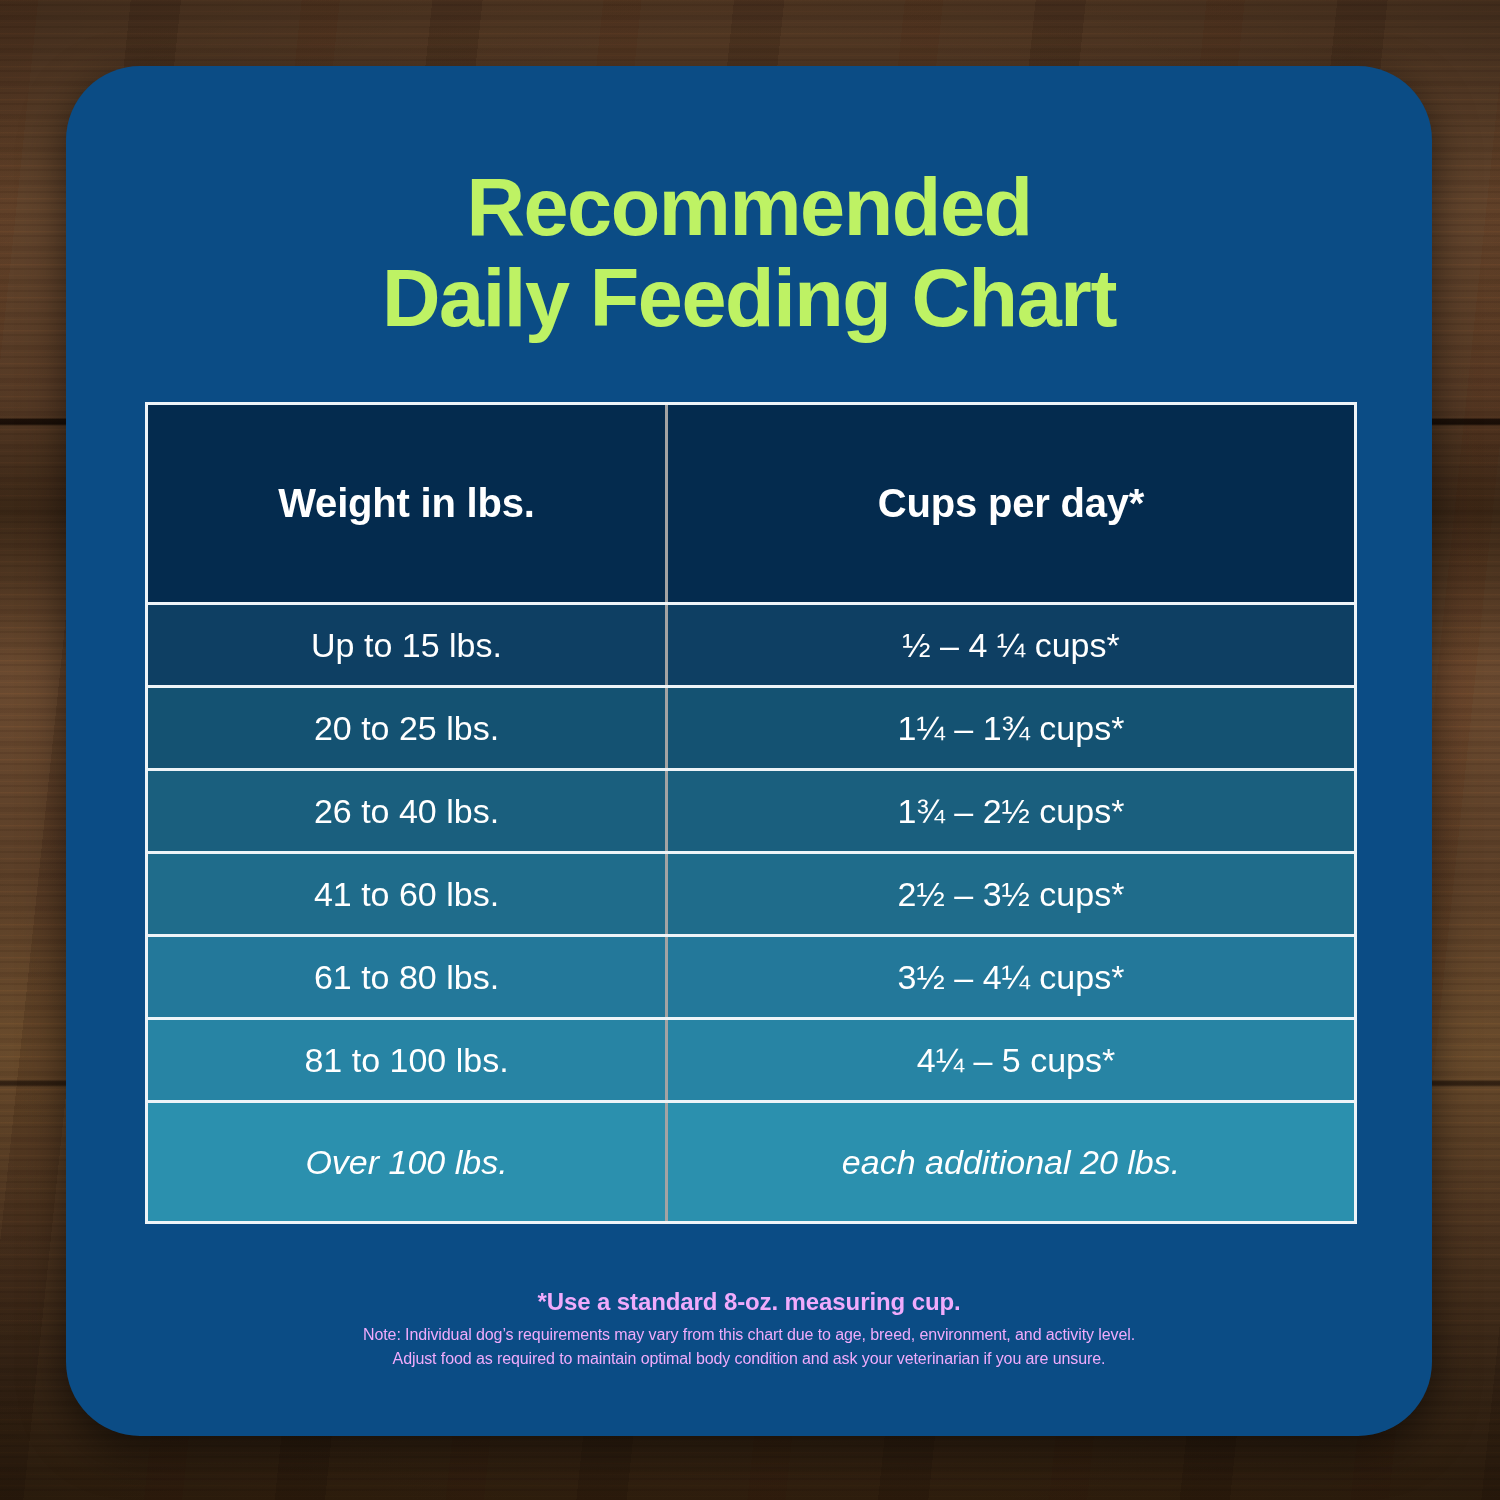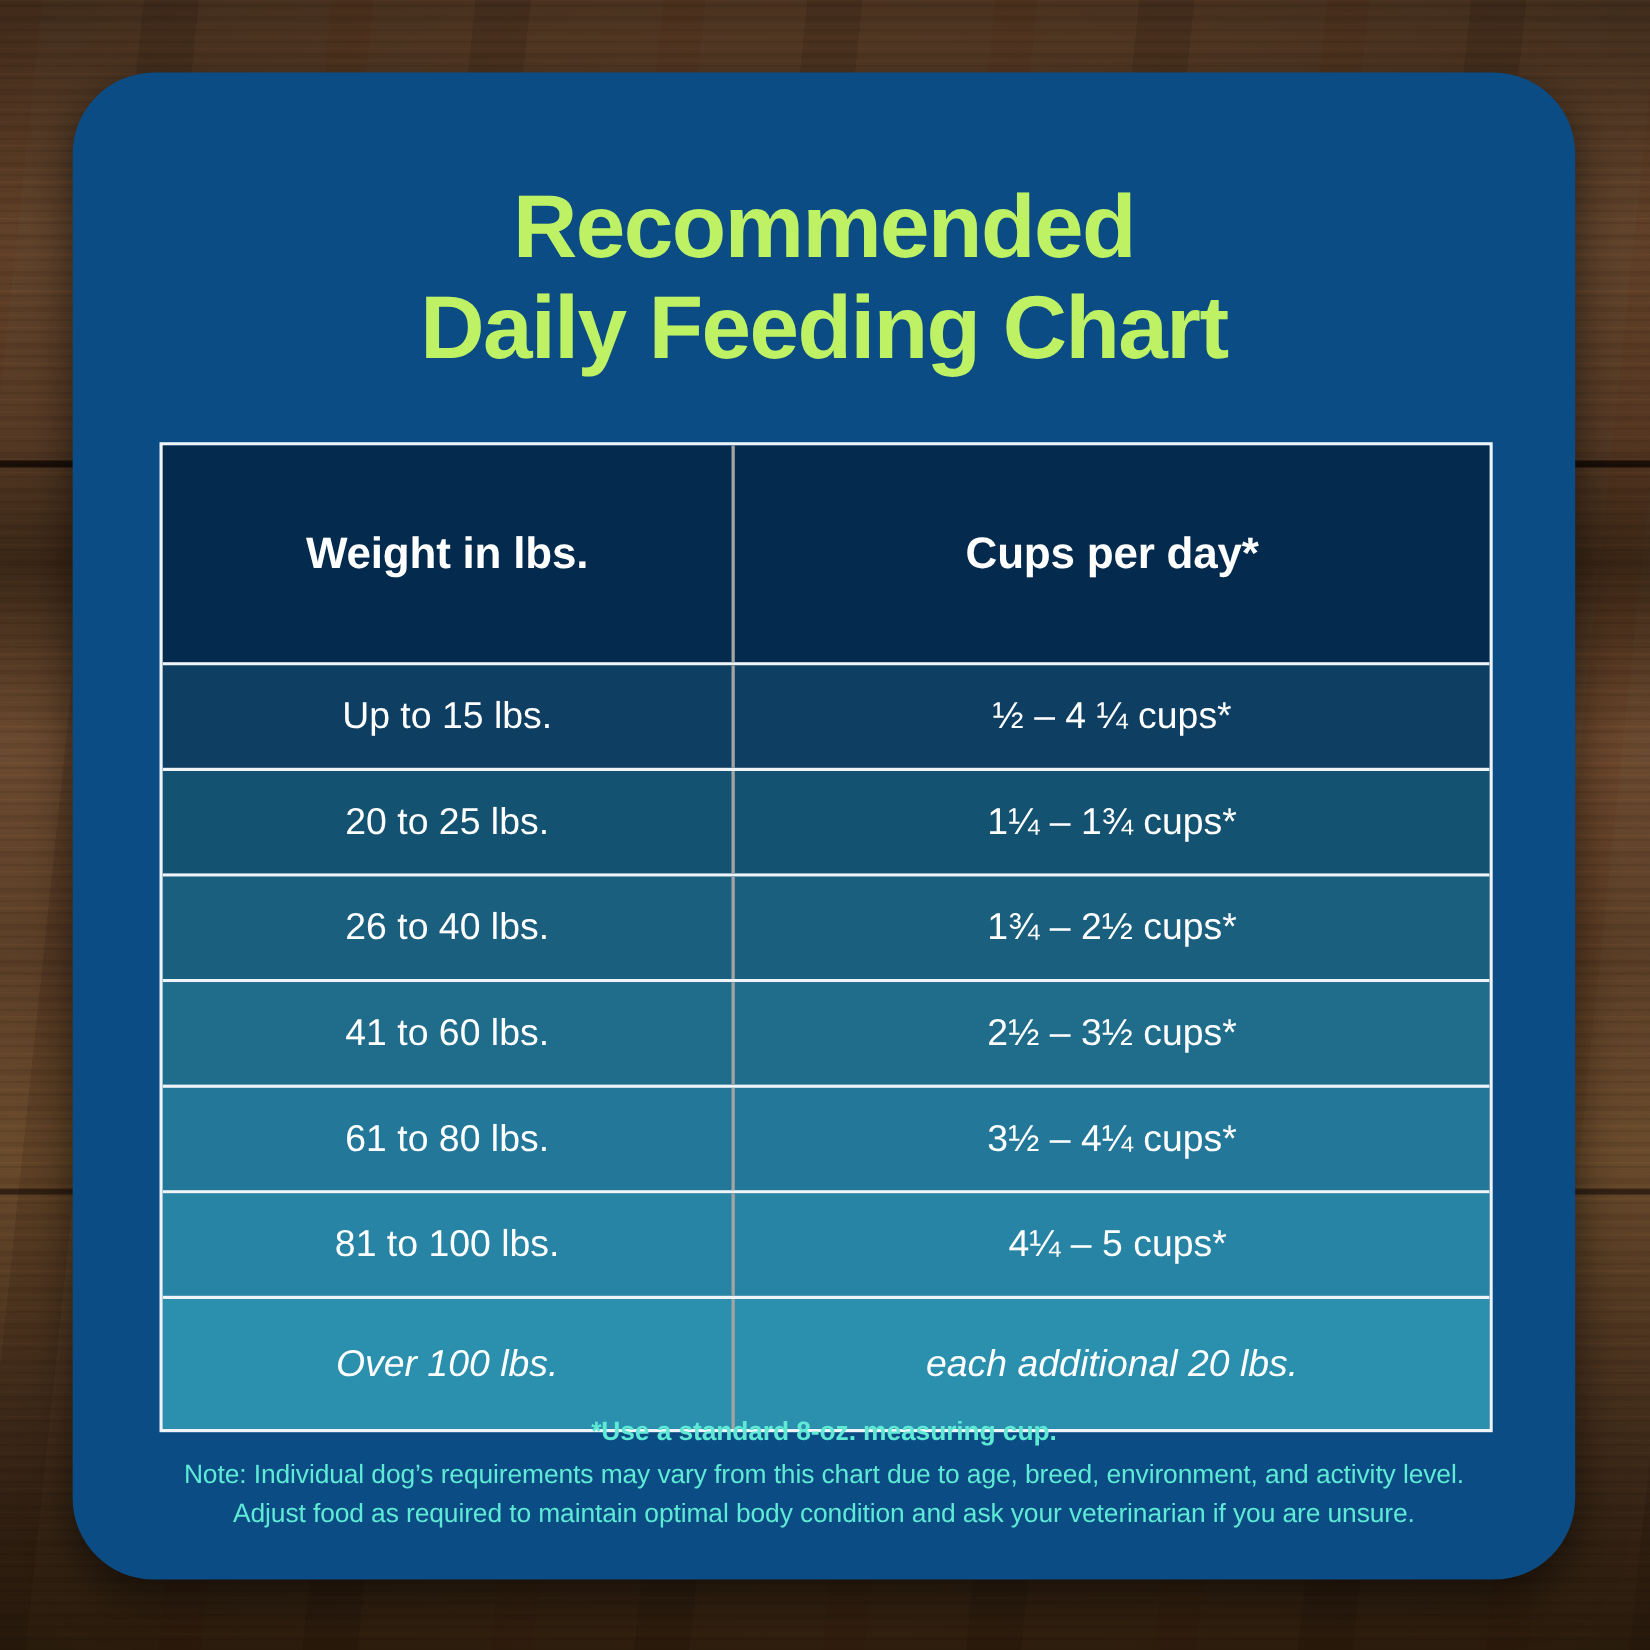--- a/index.html
+++ b/index.html
@@ -150,49 +150,49 @@
   
   #header-row { height: 200px; }
   #header-row .cell-weight,
   #header-row .cell-cups {
     font-size: 40px;
     font-weight: bold;
     letter-spacing: -0.2px;
   }
 
   
-  .data-row { height: 96px; }
+  .data-row { height: 83px; }
   .data-row .cell-weight,
   .data-row .cell-cups {
     font-size: 34px;
     font-weight: normal;
   }
   #row-7 { height: 118px; font-style: italic; }
   #row-7 .cell-cups {
     line-height: 1.42;
     padding: 0 40px;
   }
 
   
   #footer-note {
     position: absolute;
     left: 0;
     top: 1222px;
     width: 100%;
     text-align: center;
-    color: #5eead4;
+    color: #f0abfc;
   }
   #footer-star {
     font-size: 24px;
     font-weight: bold;
     letter-spacing: -0.1px;
     margin-bottom: 7px;
   }
   .footer-line {
-    font-size: 24px;
+    font-size: 16px;
     font-weight: normal;
     line-height: 1.52;
     letter-spacing: -0.1px;
     text-align: center;
   }
 </style>
 </head>
 <body>
 
 <div id="wood-bg"></div>

